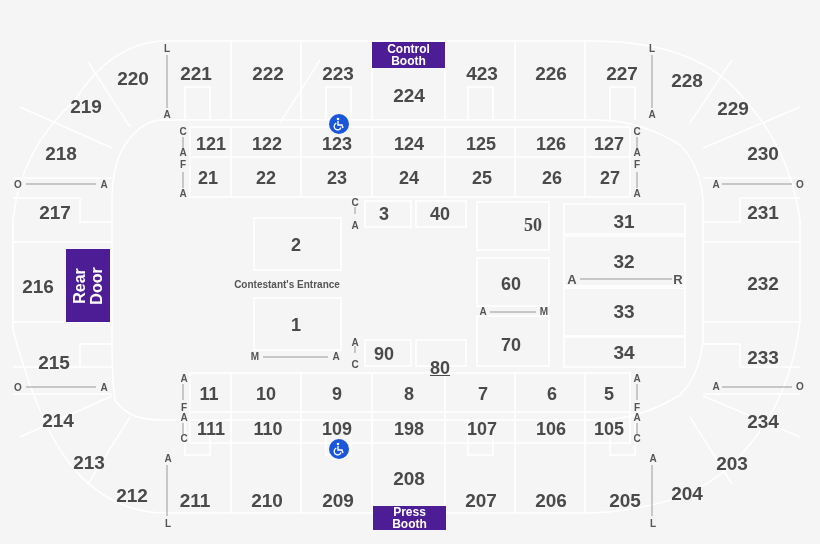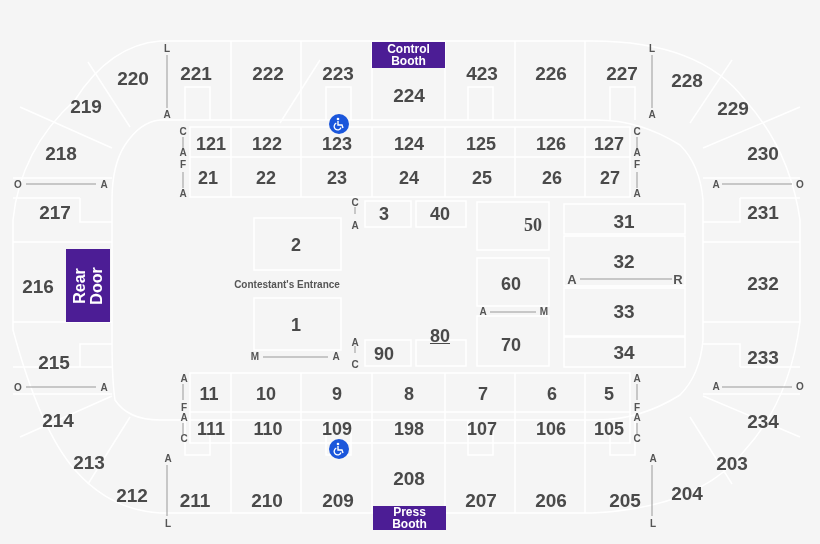--- a/index.html
+++ b/index.html
@@ -243,21 +243,21 @@
   <div class="sec sm" style="left:551px;top:429px;">106</div>
   <div class="sec sm" style="left:609px;top:429px;">105</div>
 
   <div class="sec sm" style="left:296px;top:245px;">2</div>
   <div class="sec sm" style="left:296px;top:325px;">1</div>
   <div class="sec sm" style="left:384px;top:214px;">3</div>
   <div class="sec sm" style="left:440px;top:214px;">40</div>
   <div class="sec sm" style="left:533px;top:225px;font-family:Liberation Serif, serif;">50</div>
   <div class="sec sm" style="left:511px;top:284px;">60</div>
   <div class="sec sm" style="left:511px;top:345px;">70</div>
-  <div class="sec sm" style="left:440px;top:336px;text-decoration:underline;">80</div>
+  <div class="sec sm" style="left:440px;top:368px;text-decoration:underline;">80</div>
   <div class="sec sm" style="left:384px;top:354px;">90</div>
   <div class="sec" style="left:624px;top:221px;">31</div>
   <div class="sec" style="left:624px;top:261px;">32</div>
   <div class="sec" style="left:624px;top:311px;">33</div>
   <div class="sec" style="left:624px;top:352px;">34</div>
 
   <div class="lbl" style="left:167px;top:49px;">L</div>
   <div class="lbl" style="left:167px;top:115px;">A</div>
   <div class="lbl" style="left:652px;top:49px;">L</div>
   <div class="lbl" style="left:652px;top:115px;">A</div>

